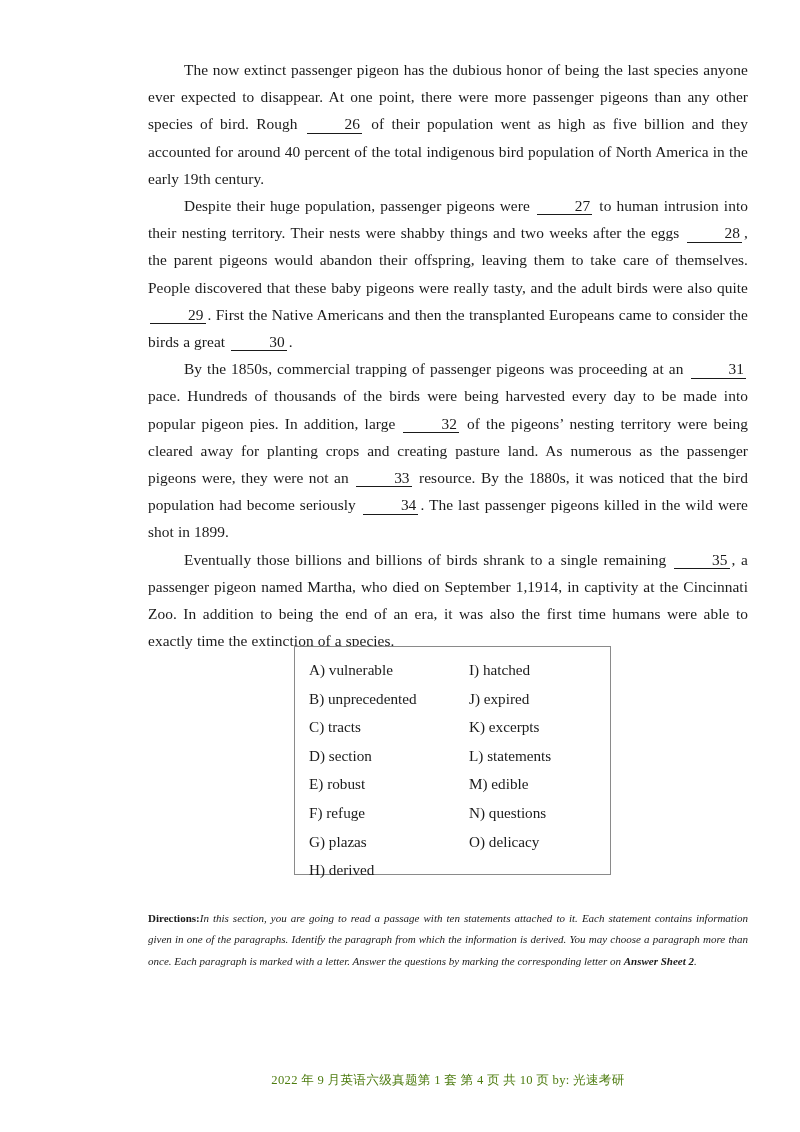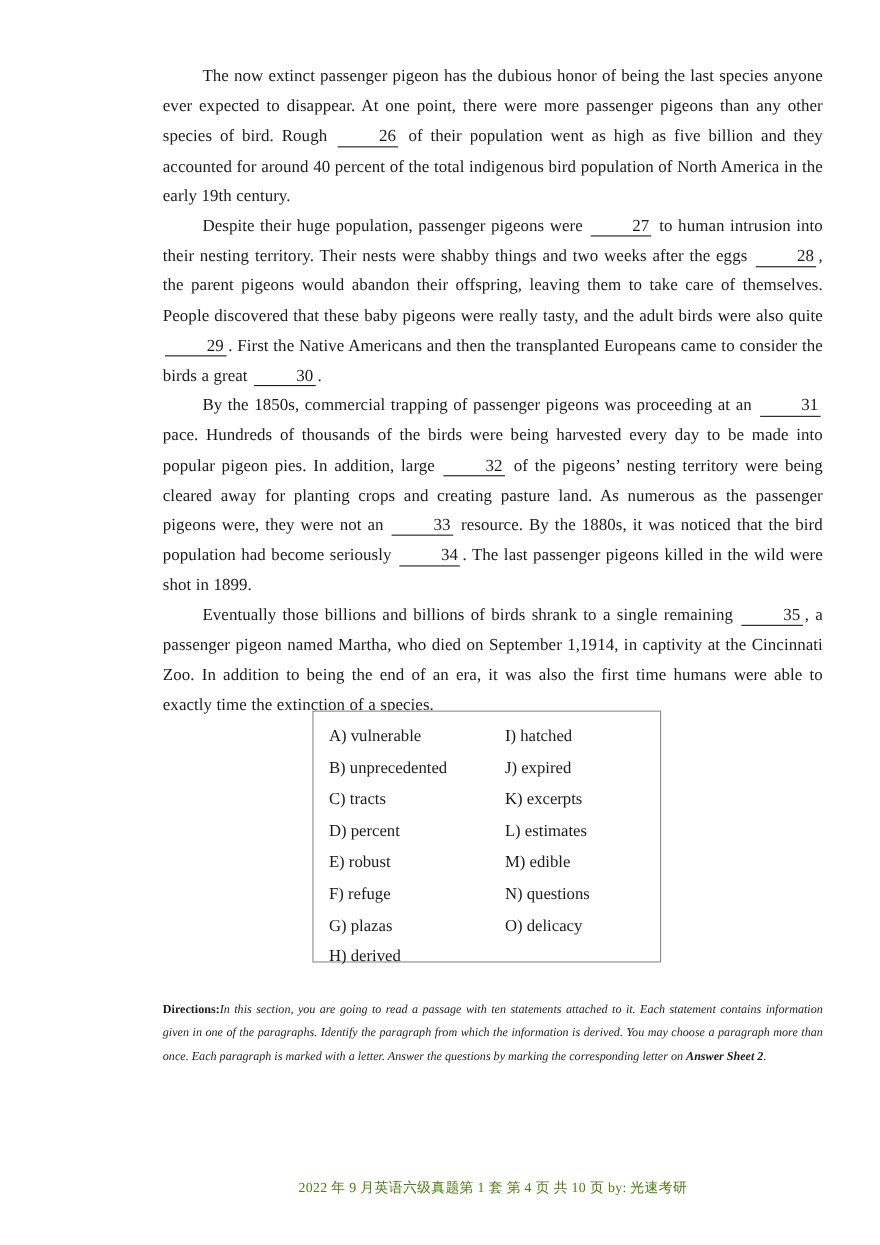--- a/index.html
+++ b/index.html
@@ -44,21 +44,21 @@
     min-width: 46px;
     text-align: center;
     border-bottom: 1.2px solid #1a1a1a;
     line-height: 1.06;
     padding: 0 2px;
     margin: 0 2px;
   }
   
   .wordbank {
     position: absolute;
-    left: 236px;
+    left: 246px;
     top: 646px;
     width: 317px;
     height: 229px;
     border: 1.3px solid #8a8a8a;
     box-sizing: border-box;
     background: #ffffff;
   }
   .wb-inner {
     position: relative;
     width: 100%;
@@ -131,31 +131,31 @@
     <p class="para">By the 1850s, commercial trapping of passenger pigeons was proceeding at an <span class="blank">31</span> pace. Hundreds of thousands of the birds were being harvested every day to be made into popular pigeon pies. In addition, large <span class="blank">32</span> of the pigeons’ nesting territory were being cleared away for planting crops and creating pasture land. As numerous as the passenger pigeons were, they were not an <span class="blank">33</span> resource. By the 1880s, it was noticed that the bird population had become seriously <span class="blank">34</span>. The last passenger pigeons killed in the wild were shot in 1899.</p>
     <p class="para">Eventually those billions and billions of birds shrank to a single remaining <span class="blank">35</span>, a passenger pigeon named Martha, who died on September 1,1914, in captivity at the Cincinnati Zoo. In addition to being the end of an era, it was also the first time humans were able to exactly time the extinction of a species.</p>
   </div>
 
   <div class="wordbank">
     <div class="wb-inner">
       <div class="wb-col left">
           <div class="wb-item"><span>A) </span><span>vulnerable</span></div>
           <div class="wb-item"><span>B) </span><span>unprecedented</span></div>
           <div class="wb-item"><span>C) </span><span>tracts</span></div>
-          <div class="wb-item"><span>D) </span><span>percent</span></div>
+          <div class="wb-item"><span>D) </span><span>section</span></div>
           <div class="wb-item"><span>E) </span><span>robust</span></div>
           <div class="wb-item"><span>F) </span><span>refuge</span></div>
           <div class="wb-item"><span>G) </span><span>plazas</span></div>
           <div class="wb-item"><span>H) </span><span>derived</span></div>
         </div>
       <div class="wb-col right">
           <div class="wb-item"><span>I) </span><span>hatched</span></div>
           <div class="wb-item"><span>J) </span><span>expired</span></div>
           <div class="wb-item"><span>K) </span><span>excerpts</span></div>
-          <div class="wb-item"><span>L) </span><span>estimates</span></div>
+          <div class="wb-item"><span>L) </span><span>statements</span></div>
           <div class="wb-item"><span>M) </span><span>edible</span></div>
           <div class="wb-item"><span>N) </span><span>questions</span></div>
           <div class="wb-item"><span>O) </span><span>delicacy</span></div>
         </div>
     </div>
   </div>
 
   <div class="sectionb">
     <p class="directions">
       <span class="dir-label">Directions:</span><span class="dir-body">In this section, you are going to read a passage with ten statements attached to it. Each statement contains information given in one of the paragraphs. Identify the paragraph from which the information is derived. You may choose a paragraph more than once. Each paragraph is marked with a letter. Answer the questions by marking the corresponding letter on </span><span class="dir-strong">Answer Sheet 2</span><span class="dir-body">.</span>

